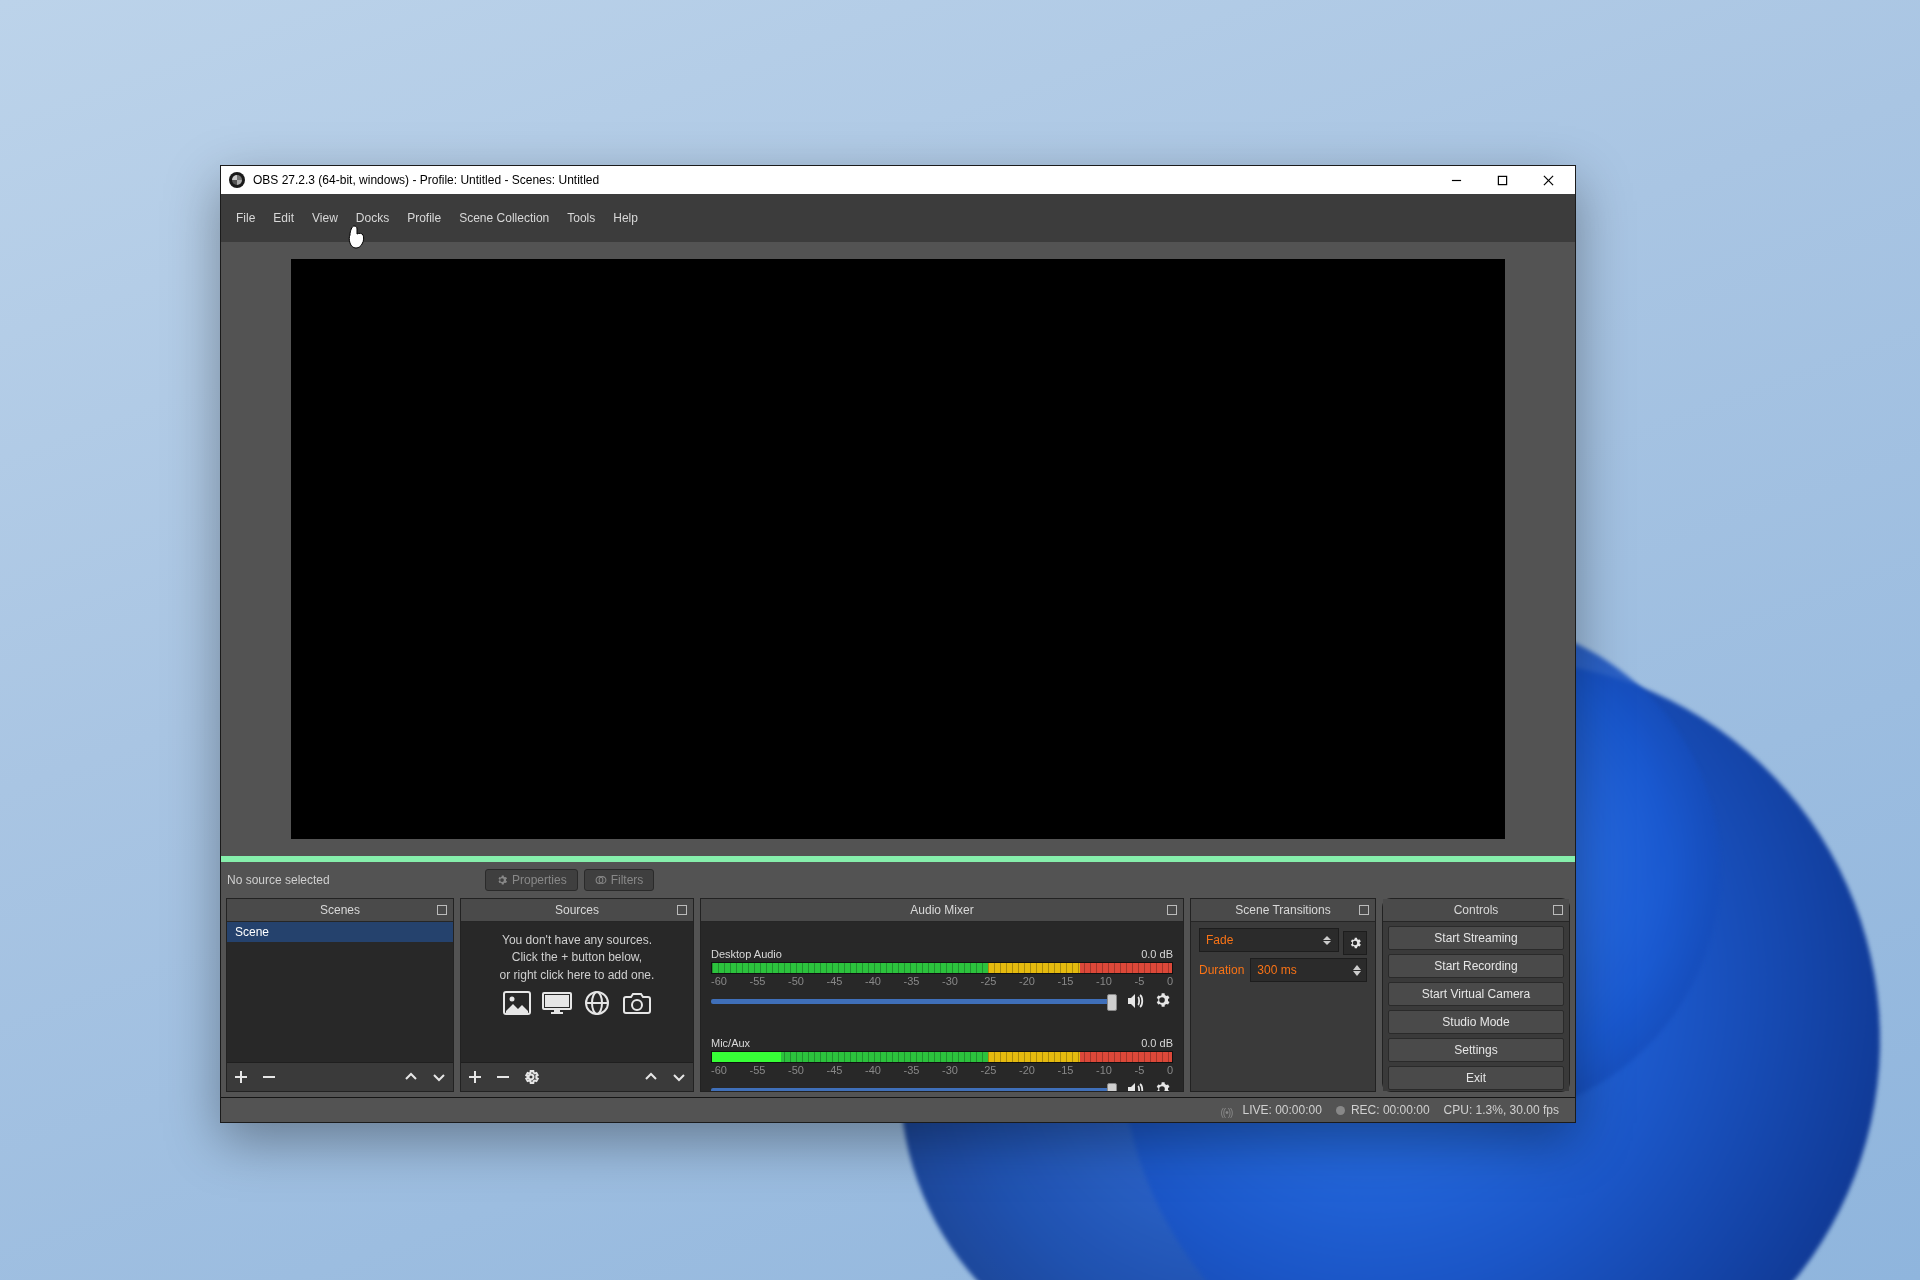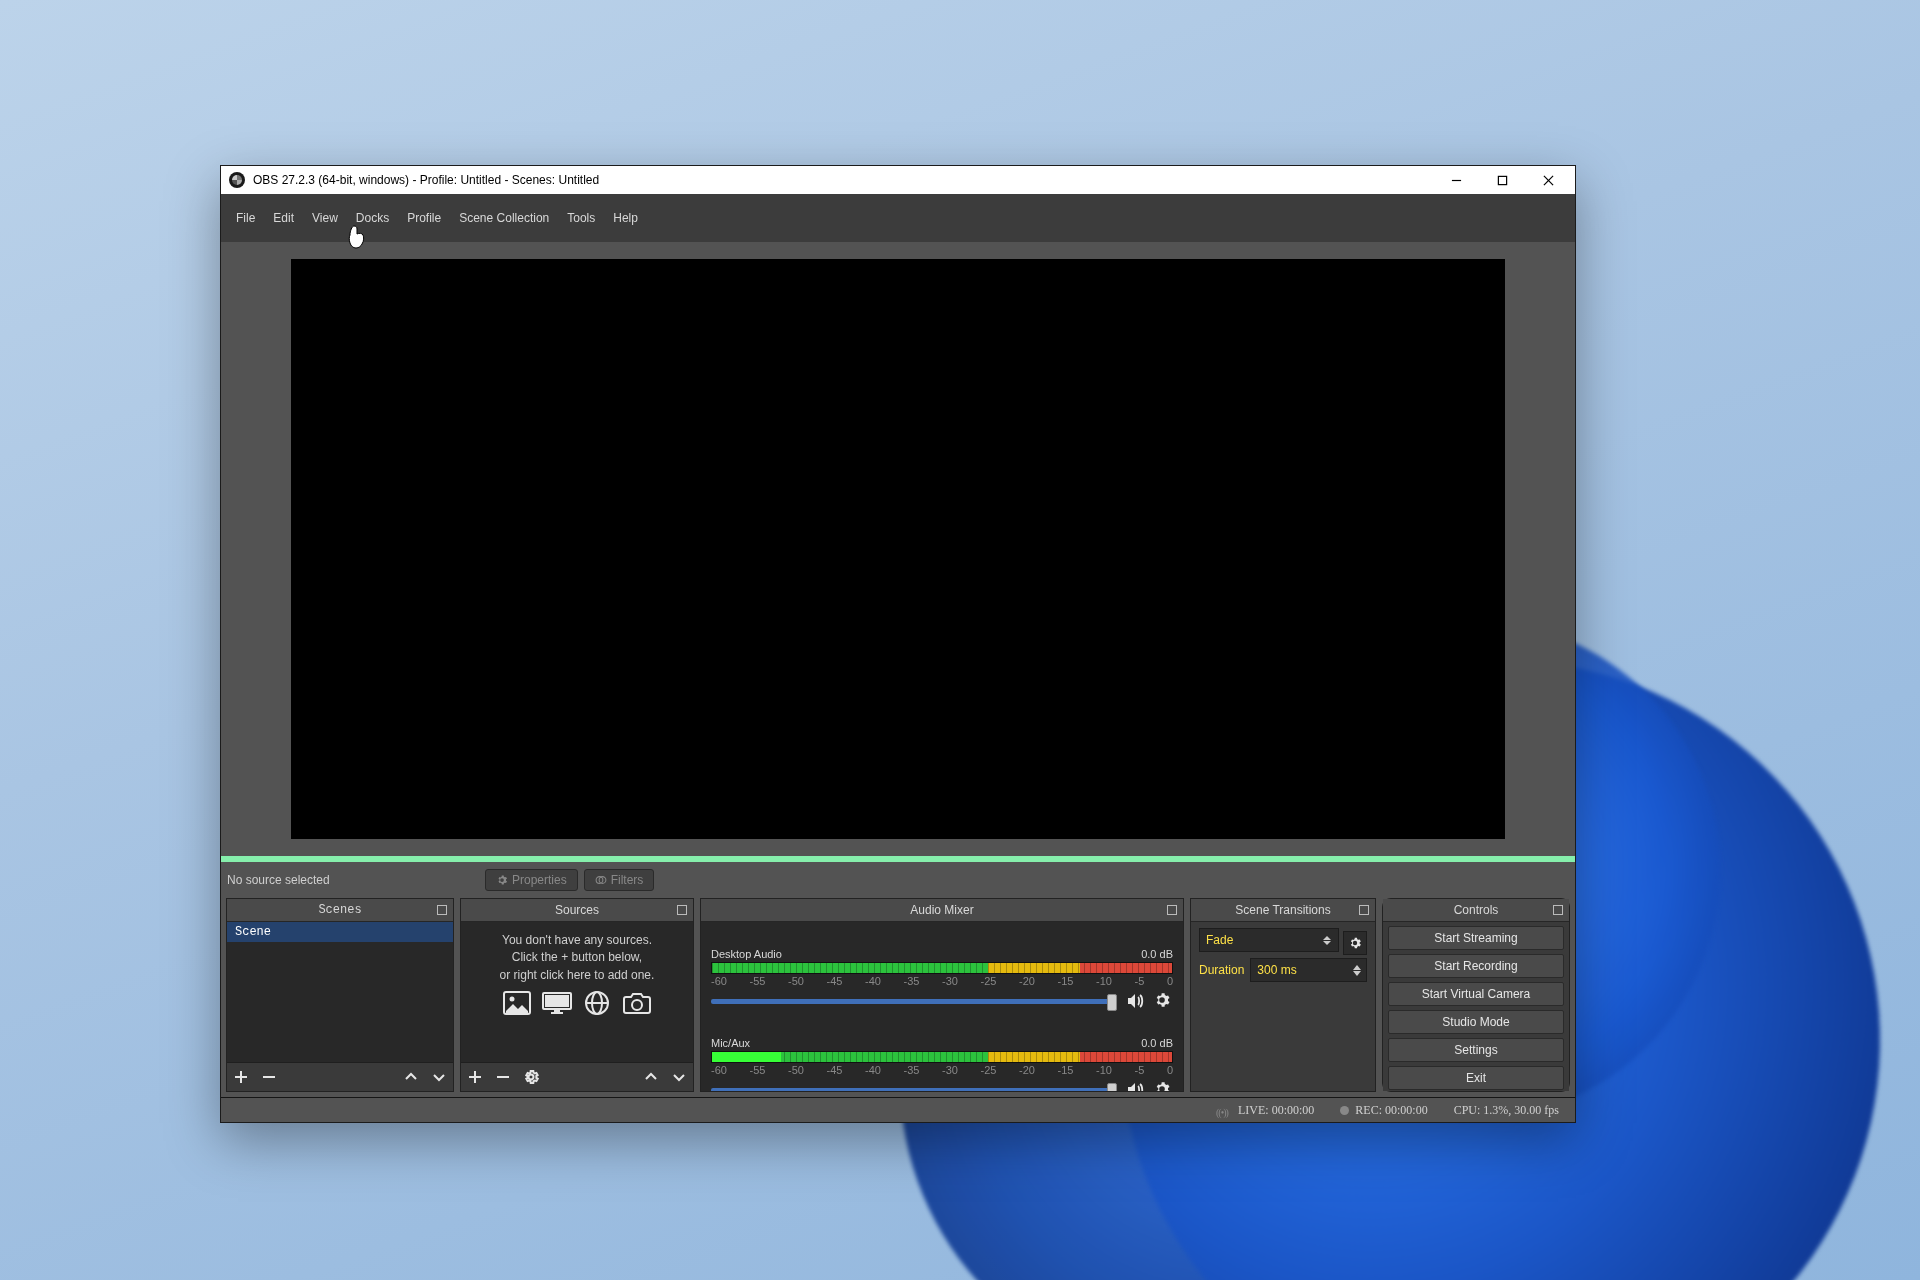--- a/index.html
+++ b/index.html
@@ -33,21 +33,21 @@
 
   
   .dockrow{display:flex;gap:6px;padding:0 5px 5px 5px;background:#535353;}
   .dock{background:#3a3a3a;border:1px solid #222;display:flex;flex-direction:column;position:relative;}
   .dock .hdr{height:22px;background:#4a4a4a;border-bottom:1px solid #262626;text-align:center;line-height:22px;color:#d8d8d8;font-size:12px;position:relative;}
   .dock .hdr .pop{position:absolute;right:4px;top:4px;width:14px;height:14px;display:flex;align-items:center;justify-content:center;}
   .dock .hdr .pop::before{content:"";width:8px;height:8px;border:1px solid #bbb;}
   .dock .body{flex:1;background:#282828;position:relative;overflow:hidden;}
 
   
-  .scenes{flex:0 0 226px;height:192px;font-family:Liberation Mono, monospace;}
+  .scenes{flex:0 0 226px;height:192px;}
   .scene-item{background:#25426d;color:#fff;padding:3px 8px;font-size:12px;}
   .dock-toolbar{height:28px;border-top:1px solid #1f1f1f;background:#3a3a3a;display:flex;align-items:center;padding:0 4px;gap:8px;}
   .tb-icon{width:20px;height:20px;display:flex;align-items:center;justify-content:center;}
   .tb-icon svg{width:16px;height:16px;stroke:#e6e6e6;stroke-width:2;fill:none;}
 
   
   .sources{flex:0 0 232px;height:192px;}
   .src-empty{padding:10px 14px 6px;color:#cfcfcf;text-align:center;line-height:1.45;font-size:12px;}
   .src-icons{display:flex;justify-content:center;gap:10px;margin-top:6px;}
   .src-icons .ico{width:30px;height:26px;display:flex;align-items:center;justify-content:center;}
@@ -66,41 +66,41 @@
   .vol-row{display:flex;align-items:center;gap:8px;margin-top:4px;}
   .vol-row .slider{flex:1;height:5px;background:#3f6fb9;border-radius:2px;position:relative;}
   .vol-row .slider::after{content:"";position:absolute;right:0;top:-5px;width:8px;height:15px;background:#cfcfcf;border:1px solid #888;border-radius:2px;}
   .spk{width:20px;height:20px;}
   .spk svg{fill:#e6e6e6;}
   .gear{width:20px;height:20px;}
   .gear svg{fill:#e6e6e6;}
 
   
   .trans{flex:0 0 184px;height:192px;}
-  .trans .body{padding:6px 8px;color:#fde047;background:#3a3a3a;}
+  .trans .body{padding:6px 8px;color:#f97316;background:#3a3a3a;}
   .combo{background:#2b2b2b;border:1px solid #1d1d1d;height:22px;display:flex;align-items:center;padding:0 6px;position:relative;margin-bottom:6px;}
   .combo .chev{position:absolute;right:4px;top:3px;width:14px;height:16px;display:flex;flex-direction:column;align-items:center;justify-content:center;gap:1px;}
   .combo .chev::before,.combo .chev::after{content:"";width:0;height:0;border-left:4px solid transparent;border-right:4px solid transparent;}
   .combo .chev::before{border-bottom:4px solid #ccc;}
   .combo .chev::after{border-top:4px solid #ccc;}
   .dur-row{display:flex;align-items:center;gap:6px;}
   .dur-row .spin{background:#2b2b2b;border:1px solid #1d1d1d;height:22px;flex:1;display:flex;align-items:center;padding:0 6px;position:relative;}
   .dur-row .spin .chev{position:absolute;right:3px;top:2px;width:12px;height:18px;display:flex;flex-direction:column;gap:1px;align-items:center;justify-content:center;}
   .dur-row .spin .chev div{width:0;height:0;border-left:4px solid transparent;border-right:4px solid transparent;}
   .dur-row .spin .chev .up{border-bottom:5px solid #ccc;}
   .dur-row .spin .chev .dn{border-top:5px solid #ccc;}
   .trans-gear{width:22px;height:22px;background:#2b2b2b;border:1px solid #1d1d1d;display:flex;align-items:center;justify-content:center;}
 
   
   .controls{flex:0 0 186px;height:192px;border-radius:9px;}
   .controls .body{background:#3a3a3a;padding:4px 5px;display:flex;flex-direction:column;gap:4px;}
   .ctrl-btn{background:#4a4a4a;border:1px solid #2a2a2a;color:#e6e6e6;text-align:center;padding:4px 0;font-size:12px;border-radius:2px;}
 
   
-  .statusbar{height:24px;background:#535353;border-top:1px solid #151515;display:flex;align-items:center;justify-content:flex-end;gap:26px;padding:0 16px;font-size:12px;color:#d0d0d0;font-family:Liberation Serif, serif;}
+  .statusbar{height:24px;background:#535353;border-top:1px solid #151515;display:flex;align-items:center;justify-content:flex-end;gap:14px;padding:0 16px;font-size:12px;color:#d0d0d0;}
   .statusbar .dot{width:9px;height:9px;border-radius:50%;background:#888;display:inline-block;margin-right:6px;vertical-align:middle;}
   .statusbar .sig{width:16px;height:12px;display:inline-block;margin-right:6px;vertical-align:middle;}
   .statusbar .sig::before{content:"((•))";letter-spacing:-1px;color:#888;font-size:10px;}
 
   
   .cursor{position:absolute;width:20px;height:26px;pointer-events:none;}
 
   .tb-sep{flex:1;}
 </style>
 </head>

